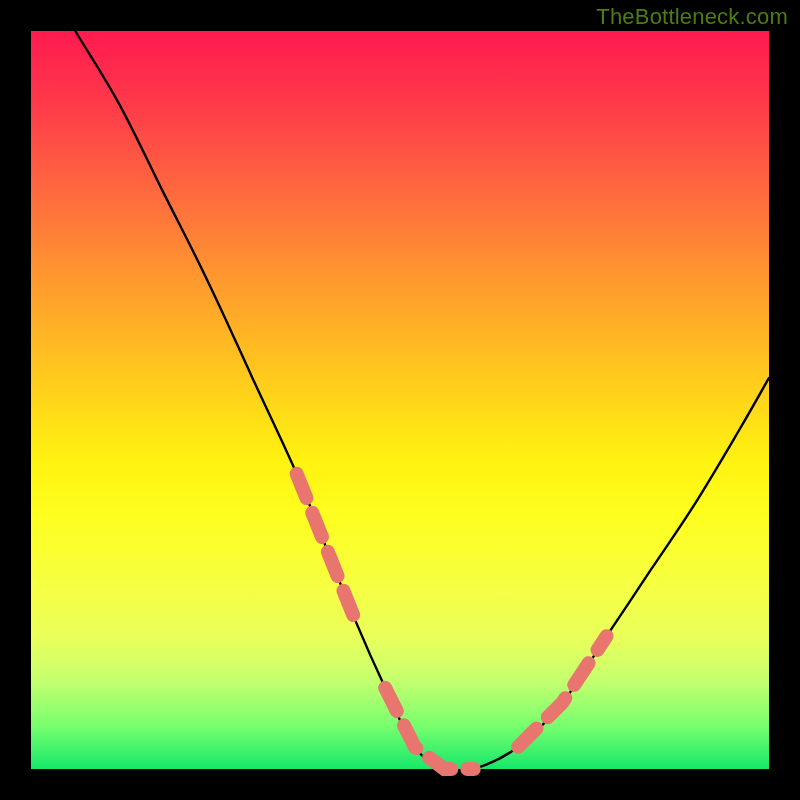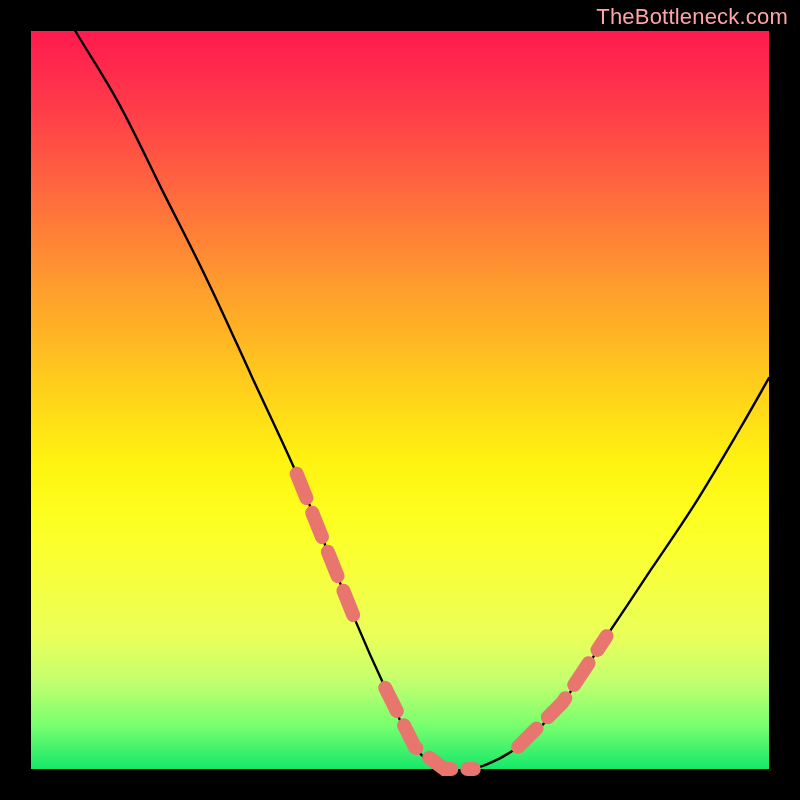--- a/index.html
+++ b/index.html
@@ -37,21 +37,21 @@
       #c5ff6e 88%,
       #7aff6e 94%,
       #16e86a 100%);
   }
   .watermark {
     position: absolute;
     top: 4px;
     right: 12px;
     font-family: Arial, Helvetica, sans-serif;
     font-size: 22px;
-    color: #fca5a5;
+    color: #4d7c0f;
     letter-spacing: 0.2px;
     user-select: none;
   }
   svg.curve {
     position: absolute;
     left: 31px;
     top: 31px;
     width: 738px;
     height: 738px;
     overflow: visible;

